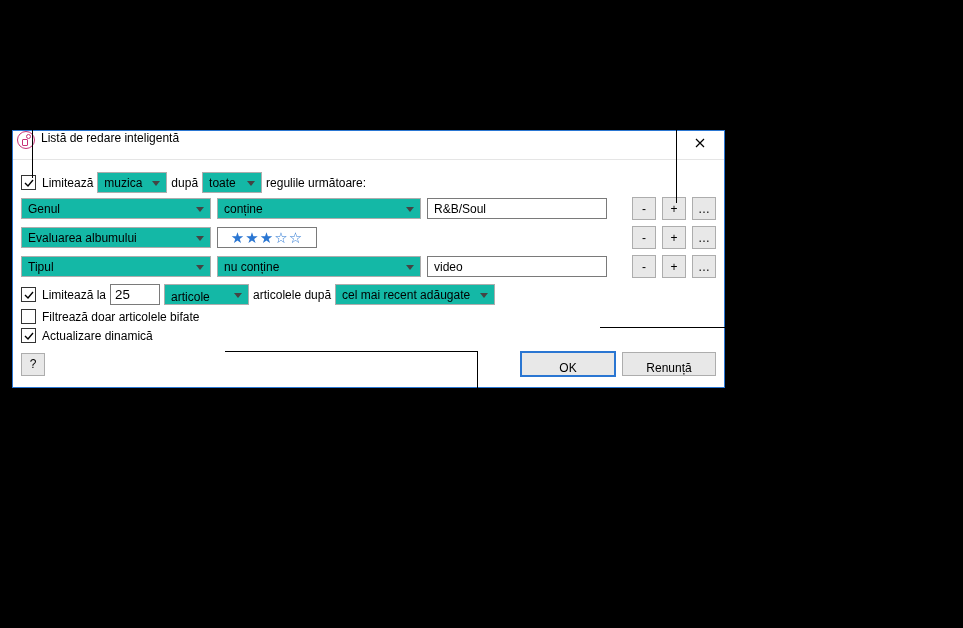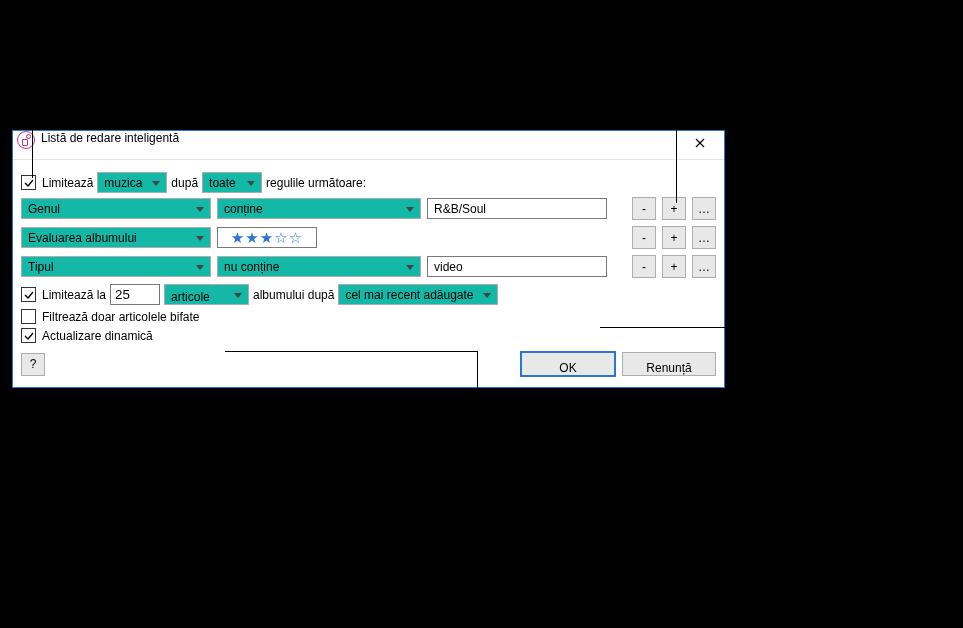--- a/index.html
+++ b/index.html
@@ -136,21 +136,21 @@
         <span class="chk checked">
           <svg viewBox="0 0 10 10">
               <path d="M1 5 L4 8 L9 2" stroke="#000" stroke-width="1.4" fill="none"></path>
             </svg>
         </span>
         <span class="lbl">Limitează la</span>
         <input class="limit-num" value="25" style="">
         <span class="sel sel-articole">
           <span>articole</span>
         </span>
-        <span class="lbl">albumului după</span>
+        <span class="lbl">articolele după</span>
         <span class="sel sel-limit-by">
           <span>cel mai recent adăugate</span>
         </span>
       </div>
 
       <div class="row">
         <span class="chk" id="chk-checked-only">
           
         </span>
         <span class="lbl">Filtrează doar articolele bifate</span>

